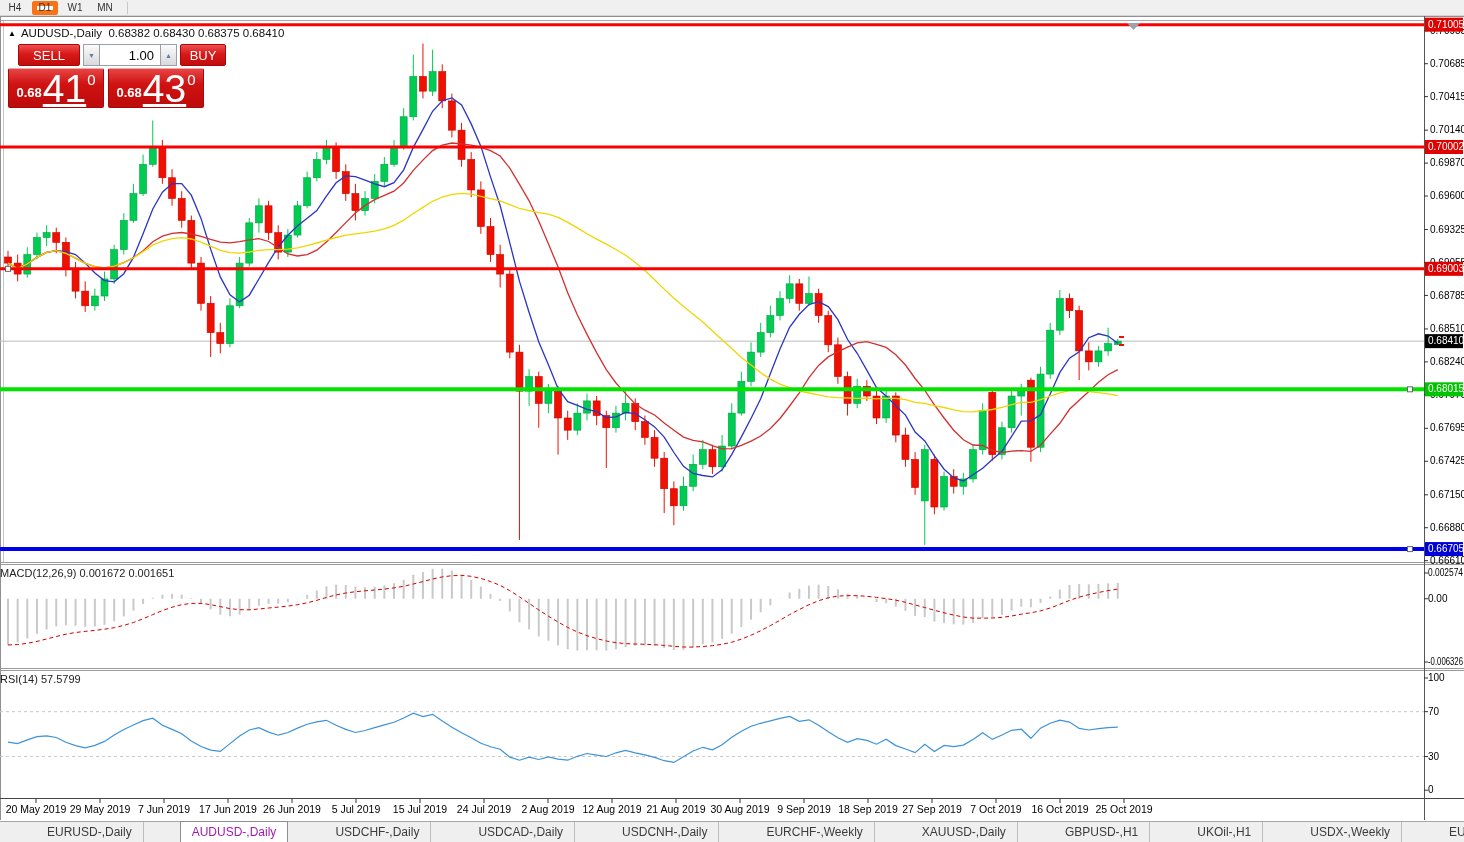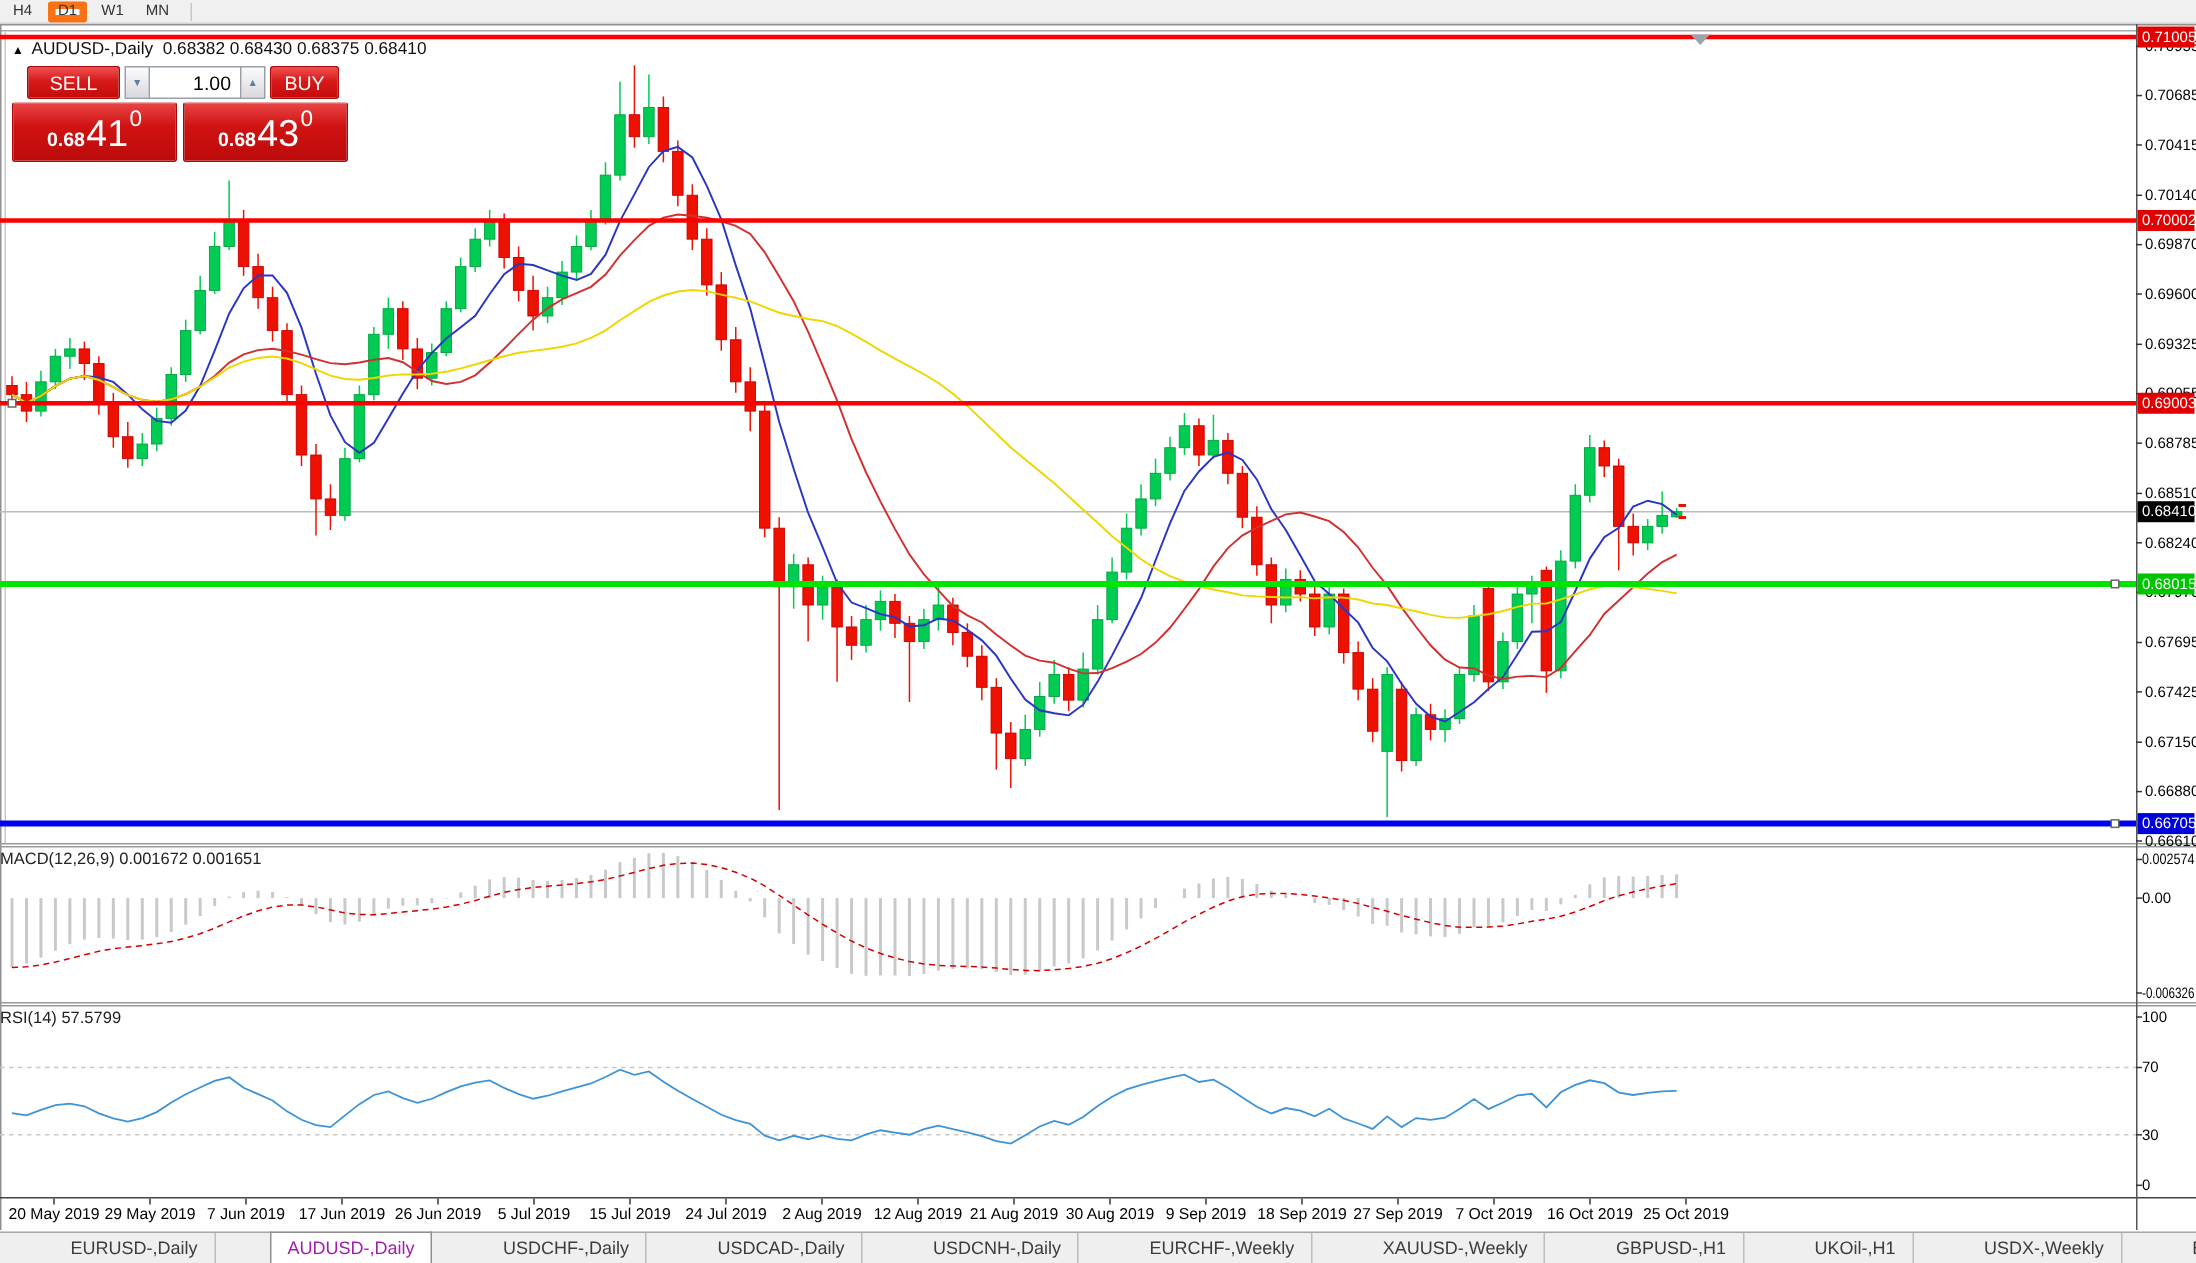--- a/index.html
+++ b/index.html
@@ -24,26 +24,26 @@
   .tp-row1 { display:flex; height:22px;padding-left:10px; }
   .btn-red { background:linear-gradient(#ef5050,#d81919 45%,#c20c0c);
     border:1px solid #a80808; border-radius:2px; color:#fff; font-size:13px;
     display:flex; align-items:center; justify-content:center; }
   .sell-btn { width:62px; } .buy-btn { width:46px; }
   .spin-btn { width:17px; background:linear-gradient(#fbfbfb,#d9d9de); border:1px solid #9aa0a8;
     color:#5f7fa0; font-size:8px; display:flex; align-items:center; justify-content:center; }
   .vol-input { width:60px; border:1px solid #9aa0a8; border-left:none; border-right:none;
     font-size:13px; text-align:right; padding-right:6px; font-family:"Liberation Sans",sans-serif; }
   .tp-row2 { display:flex; margin-top:2px; gap:4px; }
-  .price-box { width:110px; height:40px; border-radius:2px; position:relative;
+  .price-box { width:96px; height:40px; border-radius:2px; position:relative;
     background:linear-gradient(#e84444,#d01212 40%,#bd0b0b); border:1px solid #a80808;
     border-top:1px solid rgba(255,255,255,.65); color:#fff;
     display:flex; align-items:flex-end; justify-content:center; padding-bottom:3px; }
   .pb-prefix { font-size:13px; font-weight:bold; margin-bottom:4px; }
-  .pb-big { font-size:25px; line-height:30px; margin:0 1px; }
+  .pb-big { font-size:39px; line-height:30px; margin:0 1px;text-decoration:underline; }
   .pb-sup { font-size:15px; align-self:flex-start; margin-top:2px; }
   
   .pane-label { position:absolute; left:0; font-size:11px; color:#222; }
   #macd-label { top:551px; }
   #rsi-label { top:657px; }
   
   .tabsbar { position:absolute; left:0; bottom:0; width:1464px; height:21px;
     background:#efefef; border-top:1px solid #a7a7a7; display:flex; align-items:flex-end; }
   .tab { height:20px; padding:0 11px; font-size:12px; color:#3c3c3c; display:flex;
     align-items:center; border-right:1px solid #bdbdbd; background:transparent;margin-left:36px; }
@@ -600,21 +600,21 @@
   <div class="pane-label" id="macd-label">MACD(12,26,9) 0.001672 0.001651</div>
   <div class="pane-label" id="rsi-label">RSI(14) 57.5799</div>
 
   <div class="tabsbar" id="tabsbar">
       <div class="tab">EURUSD-,Daily</div>
       <div class="tab active">AUDUSD-,Daily</div>
       <div class="tab">USDCHF-,Daily</div>
       <div class="tab">USDCAD-,Daily</div>
       <div class="tab">USDCNH-,Daily</div>
       <div class="tab">EURCHF-,Weekly</div>
-      <div class="tab">XAUUSD-,Weekly</div>
+      <div class="tab">XAUUSD-,Daily</div>
       <div class="tab">GBPUSD-,H1</div>
       <div class="tab">UKOil-,H1</div>
       <div class="tab">USDX-,Weekly</div>
       <div class="tab">EURCHF-,H1</div>
       <div class="tab">USOil-,H1</div>
       <div class="tab-nav">
         <span>◂</span>
         <span>▸</span>
       </div>
     </div>

